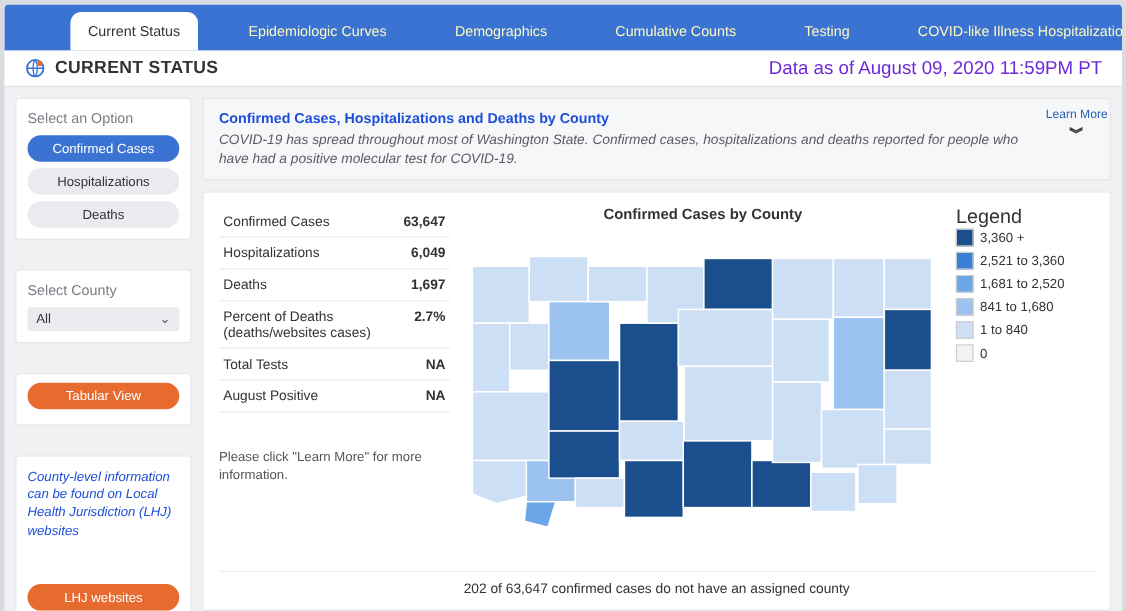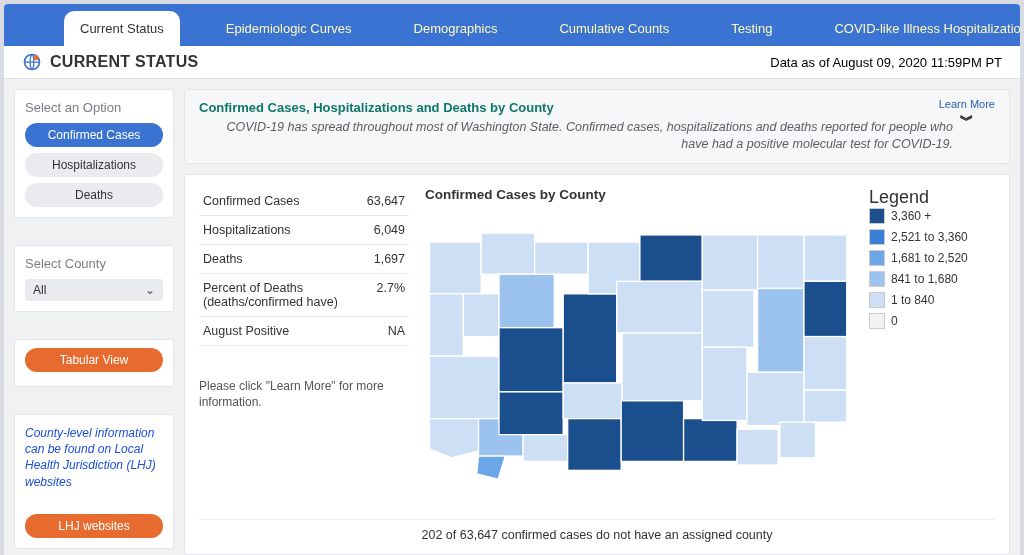--- a/index.html
+++ b/index.html
@@ -10,53 +10,53 @@
 
 .tabs { background: #3a73d1; display: flex; align-items: flex-end; padding: 0 0 0 60px; height: 42px; gap: 30px; }
 .tab { color: #fef9c3; font-size: 13px; padding: 10px 16px 10px; cursor: pointer; white-space: nowrap; }
 .tab.active { background: #fff; color: #333; border-radius: 10px 10px 0 0; font-weight: 500; }
 
 
 .title-row { background: #fff; display: flex; align-items: center; justify-content: space-between; padding: 6px 18px; border-bottom: 1px solid #e0e0e0; }
 .title-left { display: flex; align-items: center; gap: 8px; }
 .title-icon { width: 20px; height: 20px; }
 .page-title { font-weight: 700; font-size: 16px; letter-spacing: .3px; }
-.as-of { font-size: 13px; color: #000000; }
+.as-of { font-size: 17px; color: #6d28d9; }
 
 
 .main { display: flex; gap: 10px; padding: 10px; align-items: flex-start; }
 
 .sidebar { width: 160px; display: flex; flex-direction: column; gap: 27px; }
 .panel { background: #fff; border: 1px solid #e3e5ea; border-radius: 3px; padding: 10px; }
 .panel .section-title { color: #7a7d85; font-size: 13px; margin-bottom: 8px; }
 .pill { display: block; width: 100%; text-align: center; border: none; border-radius: 20px; padding: 5px 8px; font-size: 12px; margin-bottom: 6px; cursor: pointer; background: #e9ebef; color: #333; }
 .pill.blue { background: #3a73d1; color: #fff; font-weight: 500; }
 .pill.orange { background: #e76a2e; color: #fff; }
 .pill:last-child { margin-bottom: 0; }
 .dropdown { display: flex; align-items: center; justify-content: space-between; background: #e9ebef; border-radius: 3px; padding: 4px 8px; font-size: 12px; cursor: pointer; }
 .chev { font-size: 12px; color: #555; }
 .note { font-style: italic; color: #1d4ed8; font-size: 12px; line-height: 1.35; }
 
 .content { flex: 1; display: flex; flex-direction: column; gap: 10px; min-width: 0; }
 
 .header-card { background: #f6f7f9; border: 1px solid #e3e5ea; border-radius: 3px; padding: 10px 56px 10px 14px; position: relative; }
 .hc-title { font-weight: 700; font-size: 13px; margin-bottom: 2px; }
-.hc-sub { color: #0f766e; font-weight: 600; font-size: 13px; margin-bottom: 4px; }
-.hc-text { font-style: italic; color: #5a5d63; font-size: 12.5px; line-height: 1.35; text-align: right; }
-.learn-more { position: absolute; right: 14px; top: 8px; text-align: center; font-size: 11px; color: #2a60b5; cursor: pointer; }
+.hc-sub { color: #1d4ed8; font-weight: 600; font-size: 13px; margin-bottom: 4px; }
+.hc-text { font-style: italic; color: #5a5d63; font-size: 12.5px; line-height: 1.35; }
+.learn-more { position: absolute; right: 2px; top: 8px; text-align: center; font-size: 11px; color: #2a60b5; cursor: pointer; }
 .learn-more .dchev { font-size: 14px; color: #333; margin-top: 2px; font-weight: 700; }
 
 .data-card { background: #fff; border: 1px solid #e3e5ea; border-radius: 3px; padding: 12px 14px; }
 .data-row { display: flex; gap: 16px; }
 .stats-col { width: 210px; }
-.map-col { flex: 1; min-width: 0; }
+.map-col { flex: 1; min-width: 0; text-align: center; }
 .legend-col { width: 126px; }
 .stats-table { width: 100%; border-collapse: collapse; font-size: 12.5px; }
 .stats-table td { padding: 7px 4px; border-bottom: 1px solid #e8e9ec; vertical-align: top; }
-.stats-table td.val { text-align: right; font-weight: 400; white-space: nowrap; }
+.stats-table td.val { text-align: right; font-weight: 700; white-space: nowrap; }
 .stats-note { font-size: 12px; color: #555; margin-top: 32px; line-height: 1.35; }
 
 .map-title { font-weight: 700; font-size: 13.5px; margin-bottom: 6px; }
 .map-svg { width: 100%; height: 300px; }
 .footer-note { text-align: center; font-size: 12.5px; color: #333; margin-top: 8px; padding-top: 8px; border-top: 1px solid #eee; }
 
 .legend-title { font-weight: 400; font-size: 18px; margin-bottom: 0; }
 .legend-item { display: flex; align-items: center; gap: 6px; font-size: 12px; margin-bottom: 5px; }
 .legend-sw { width: 16px; height: 16px; border: 1px solid #ccc; }
 </style>
@@ -105,21 +105,21 @@
           <span class="chev">⌄</span>
         </div>
       </div>
 
       <div class="panel" style="padding:8px 10px;">
         <button class="pill orange" style="margin-bottom:6px;">Tabular View</button>
       </div>
 
       <div class="panel">
         <div class="note">County-level information can be found on Local Health Jurisdiction (LHJ) websites</div>
-        <button class="pill orange" style="margin-top:24px;margin-bottom:0;">LHJ websites</button>
+        <button class="pill orange" style="margin-top:41px;margin-bottom:0;">LHJ websites</button>
       </div>
 
     </div>
 
     <div class="content">
 
       <div class="header-card">
         <div class="hc-sub">Confirmed Cases, Hospitalizations and Deaths by County</div>
         <div class="hc-text">COVID-19 has spread throughout most of Washington State. Confirmed cases, hospitalizations and deaths reported for people who have had a positive molecular test for COVID-19.</div>
         <div class="learn-more">
@@ -139,22 +139,26 @@
                   </tr>
                   <tr>
                     <td>Hospitalizations</td>
                     <td class="val">6,049</td>
                   </tr>
                   <tr>
                     <td>Deaths</td>
                     <td class="val">1,697</td>
                   </tr>
                   <tr>
-                    <td>Percent of Deaths (deaths/confirmed have)</td>
+                    <td>Percent of Deaths (deaths/websites cases)</td>
                     <td class="val">2.7%</td>
+                  </tr>
+                  <tr>
+                    <td>Total Tests</td>
+                    <td class="val">NA</td>
                   </tr>
                   <tr>
                     <td>August Positive</td>
                     <td class="val">NA</td>
                   </tr>
                 </tbody>
             </table>
             <div class="stats-note">Please click "Learn More" for more information.</div>
           </div>
           <div class="map-col">

